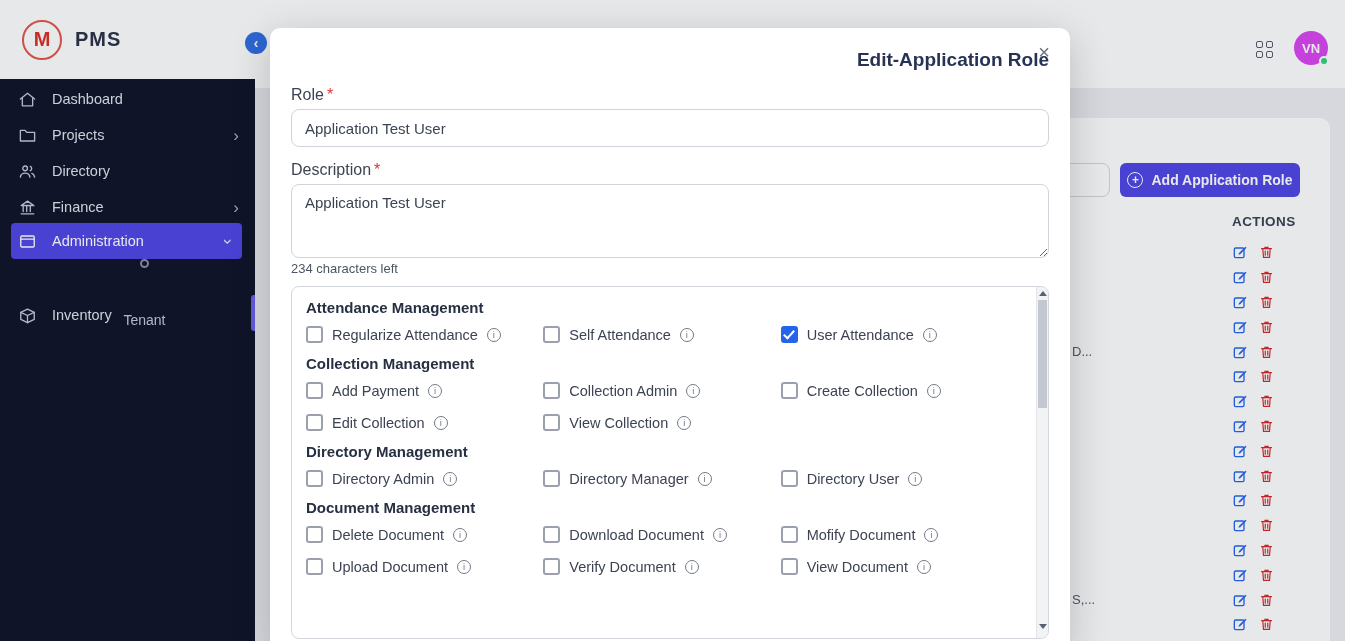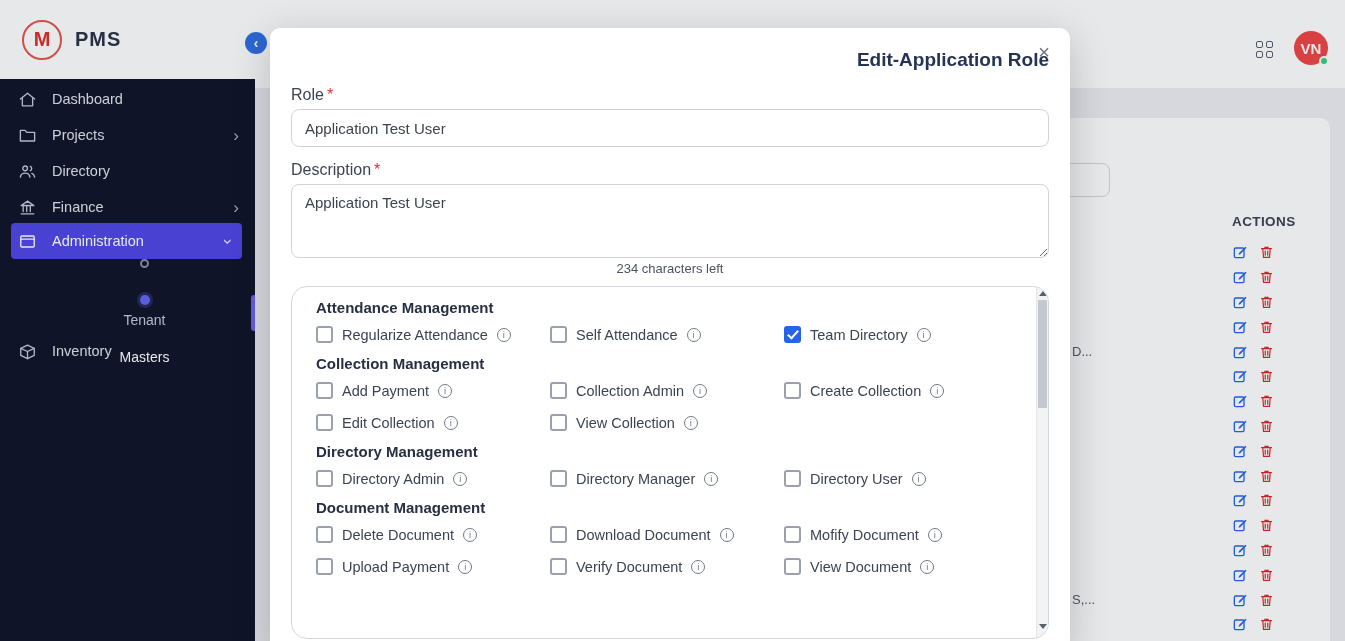--- a/index.html
+++ b/index.html
@@ -4,21 +4,21 @@
 <style>
   html,body{margin:0;padding:0;width:1345px;height:641px;overflow:hidden;
     font-family:"Liberation Sans",sans-serif;background:#edeef2;position:relative;}
   *{box-sizing:border-box;}
 
   
   .topbar{position:absolute;left:255px;top:0;right:0;height:88px;background:#ffffff;}
   .grid-icon{position:absolute;right:72px;top:41px;display:grid;grid-template-columns:7px 7px;gap:3px;cursor:pointer;}
   .grid-icon i{display:block;width:7px;height:7px;border:1.6px solid #555b66;border-radius:2px;}
   .avatar{position:absolute;right:17px;top:31px;width:34px;height:34px;border-radius:50%;
-    background:#ef4444;color:#fff;font-size:15px;font-weight:700;display:flex;align-items:center;justify-content:center;cursor:pointer;}
+    background:#d946ef;color:#fff;font-size:13px;font-weight:700;display:flex;align-items:center;justify-content:center;cursor:pointer;}
   .status-dot{position:absolute;right:-1px;bottom:-1px;width:10px;height:10px;border-radius:50%;background:#35d07f;border:2px solid #fff;}
 
   
   .sidebar{position:absolute;left:0;top:0;width:255px;height:641px;background:#101328;}
   .logo-area{height:79px;background:#ffffff;display:flex;align-items:center;gap:13px;padding-left:22px;}
   .logo-badge{width:40px;height:40px;border-radius:50%;border:2.5px solid #e3564a;color:#d93025;
     display:flex;align-items:center;justify-content:center;font-size:20px;font-weight:700;background:#fff;}
   .logo-text{font-size:20px;font-weight:700;color:#2b3245;letter-spacing:1px;}
   .side-item{display:flex;align-items:center;gap:14px;height:36px;padding:4px 16px 0 18px;color:#dfe3ea;font-size:14.5px;cursor:pointer;}
   .side-item .s-icon{width:20px;height:20px;display:flex;align-items:center;color:#c3c9d8;}
@@ -54,22 +54,22 @@
   
   .overlay{position:absolute;inset:0;background:rgba(23,28,45,.10);z-index:10;}
   .modal{position:absolute;left:270px;top:28px;width:800px;height:625px;background:#fff;border-radius:10px;
     box-shadow:0 10px 40px rgba(0,0,0,.20);z-index:20;padding:20px 21px;}
   .modal-title{text-align:right;font-size:19px;font-weight:700;color:#273354;height:24px;line-height:24px;}
   .modal-close{position:absolute;top:12px;right:18px;background:none;border:none;font-size:20px;color:#6b7280;cursor:pointer;padding:2px;line-height:1;}
   .field label{display:block;font-size:16px;color:#3c4352;margin:15px 0 6px;height:16px;line-height:16px;}
   .req{color:#e03131;margin-left:3px;}
   .text-input{width:100%;height:38px;border:1px solid #cfd4da;border-radius:8px;padding:0 13px;font-size:15px;color:#3c4352;outline:none;font-family:inherit;background:#fff;}
   .text-area{width:100%;height:74px;border:1px solid #cfd4da;border-radius:8px;padding:9px 13px;font-size:15px;color:#3c4352;outline:none;font-family:inherit;resize:vertical;display:block;}
-  .chars-left{text-align:center;font-size:13px;color:#4b5563;margin-top:3px;height:15px;line-height:15px;}
-  .perm-box{margin-top:10px;border:1px solid #d3d7dd;border-radius:16px;position:relative;height:353px;padding:10px 30px 10px 24px;overflow:hidden;}
+  .chars-left{text-align:left;font-size:13px;color:#4b5563;margin-top:3px;height:15px;line-height:15px;}
+  .perm-box{margin-top:10px;border:1px solid #d3d7dd;border-radius:8px;position:relative;height:353px;padding:10px 30px 10px 14px;overflow:hidden;}
   .sec-title{font-size:15px;font-weight:700;color:#273042;margin:12px 0 10px;}
   .sec-title:first-child{margin-top:2px;}
   .perm-grid{display:grid;grid-template-columns:1fr 1fr 1fr;row-gap:15px;margin-bottom:4px;}
   .perm-item{display:flex;align-items:center;gap:9px;font-size:14.5px;color:#3c4352;cursor:pointer;}
   .cbx{width:17px;height:17px;border:2px solid #9aa1ad;border-radius:3px;background:#fff;flex:none;display:flex;align-items:center;justify-content:center;}
   .cbx.checked{background:#2563eb;border-color:#2563eb;}
   .cbx.checked::after{content:"";width:4px;height:9px;border:solid #fff;border-width:0 2px 2px 0;transform:rotate(42deg);margin-bottom:2px;}
   .info{width:14px;height:14px;border:1.2px solid #737a87;border-radius:50%;display:inline-flex;align-items:center;justify-content:center;
     font-size:9.5px;color:#737a87;flex:none;line-height:1;}
   .vscroll{position:absolute;top:0;right:0;bottom:0;width:12px;background:#f2f3f5;border-left:1px solid #e3e5e9;border-radius:0 7px 7px 0;cursor:pointer;}
@@ -147,41 +147,41 @@
             <path d="M3.5 9h17"></path>
           </svg>
         </span>
         <span class="s-label">Administration</span>
         <span class="chev down">›</span>
       </div>
       <div class="sub-item">
         <span class="ring"></span>
         <span>Tenant</span>
       </div>
-      <div class="sub-item active">
-        <span class="dot"></span>
-        <span>Masters</span>
-      </div>
       <div class="side-item">
         <span class="s-icon">
           <svg width="19" height="19" viewBox="0 0 24 24" fill="none" stroke="currentColor" stroke-width="1.7" stroke-linecap="round" stroke-linejoin="round">
             <path d="M3.5 8 12 4l8.5 4v9L12 21l-8.5-4z"></path>
             <path d="M3.5 8 12 12l8.5-4"></path>
             <path d="M12 12v9"></path>
           </svg>
         </span>
         <span class="s-label">Inventory</span>
       </div>
     </nav>
   <span class="edge-indicator"></span>
 </aside>
 <button class="collapse-btn">‹</button>
 
 <div class="content-card">
   <div class="search-frag"></div>
+  <button class="add-role-btn">
+    <span class="plus-icon"></span>
+    <span>Add Application Role</span>
+  </button>
   <div class="actions-header">ACTIONS</div>
   <div id="action-rows">
       <div class="action-row">
         <span class="icon-btn">
           <svg width="16" height="16" viewBox="0 0 24 24" fill="none" stroke="#2563eb" stroke-width="2" stroke-linecap="round">
             <rect x="3.5" y="6" width="14.5" height="14.5" rx="2"></rect>
             <path d="M10.5 13.5 20 4l1.8 1.8-9.5 9.5-2.6.8z" fill="#2563eb" stroke="none"></path>
           </svg>
         </span>
         <span class="icon-btn">
@@ -468,21 +468,21 @@
             <span>Regularize Attendance</span>
             <span class="info">i</span>
           </div>
           <div class="perm-item">
             <span class="cbx"></span>
             <span>Self Attendance</span>
             <span class="info">i</span>
           </div>
           <div class="perm-item">
             <span class="cbx checked"></span>
-            <span>Team Directory</span>
+            <span>User Attendance</span>
             <span class="info">i</span>
           </div>
         </div>
         <div class="sec-title">Collection Management</div>
         <div class="perm-grid">
           <div class="perm-item">
             <span class="cbx"></span>
             <span>Add Payment</span>
             <span class="info">i</span>
           </div>
@@ -537,21 +537,21 @@
             <span>Download Document</span>
             <span class="info">i</span>
           </div>
           <div class="perm-item">
             <span class="cbx"></span>
             <span>Mofify Document</span>
             <span class="info">i</span>
           </div>
           <div class="perm-item">
             <span class="cbx"></span>
-            <span>Upload Payment</span>
+            <span>Upload Document</span>
             <span class="info">i</span>
           </div>
           <div class="perm-item">
             <span class="cbx"></span>
             <span>Verify Document</span>
             <span class="info">i</span>
           </div>
           <div class="perm-item">
             <span class="cbx"></span>
             <span>View Document</span>

